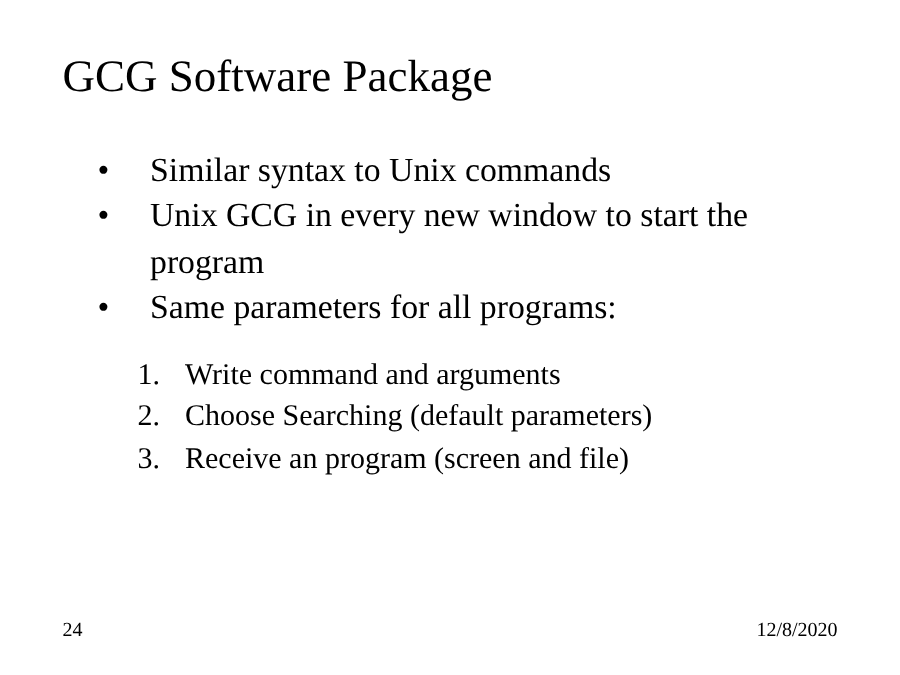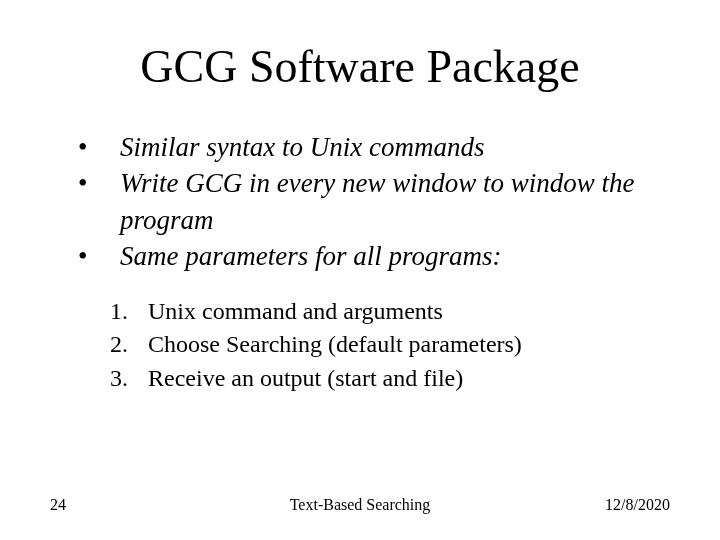--- a/index.html
+++ b/index.html
@@ -10,22 +10,21 @@
     body {
       width: 720px;
       height: 540px;
       font-family: "Times New Roman", Times, serif;
       color: #000;
       background: #fff;
       position: relative;
       padding: 40px 50px 30px 50px;
     }
     .title {
-      font-size: 46px;
-      text-align: center;
+      font-size: 36px;
       margin-bottom: 36px;
       font-weight: normal;
     }
     .bullet-list {
       list-style: none;
       margin-left: 20px;
       margin-bottom: 20px;
     }
     .bullet-list li {
       font-size: 27px;
@@ -34,21 +33,20 @@
       align-items: flex-start;
     }
     .bullet-marker {
       width: 50px;
       flex-shrink: 0;
       text-align: left;
       padding-left: 8px;
     }
     .bullet-text {
       flex: 1;
-      font-style: italic;
     }
     .numbered-list {
       list-style: none;
       margin-left: 60px;
       margin-top: 8px;
     }
     .numbered-list li {
       font-size: 24px;
       line-height: 1.4;
       display: flex;
@@ -82,40 +80,39 @@
 
 <h1 class="title">GCG Software Package</h1>
 
 <ul class="bullet-list">
   <li>
     <span class="bullet-marker">•</span>
     <span class="bullet-text">Similar syntax to Unix commands</span>
   </li>
   <li>
     <span class="bullet-marker">•</span>
-    <span class="bullet-text">Write GCG in every new window to window the program</span>
+    <span class="bullet-text">Unix GCG in every new window to start the program</span>
   </li>
   <li>
     <span class="bullet-marker">•</span>
     <span class="bullet-text">Same parameters for all programs:</span>
   </li>
 </ul>
 
 <ol class="numbered-list">
   <li>
     <span class="num-marker">1.</span>
-    <span class="num-text">Unix command and arguments</span>
+    <span class="num-text">Write command and arguments</span>
   </li>
   <li>
     <span class="num-marker">2.</span>
     <span class="num-text">Choose Searching (default parameters)</span>
   </li>
   <li>
     <span class="num-marker">3.</span>
-    <span class="num-text">Receive an output (start and file)</span>
+    <span class="num-text">Receive an program (screen and file)</span>
   </li>
 </ol>
 
 <div class="footer">
   <span>24</span>
-  <span class="footer-center">Text-Based Searching</span>
   <span>12/8/2020</span>
 </div>
 
 </body></html>

